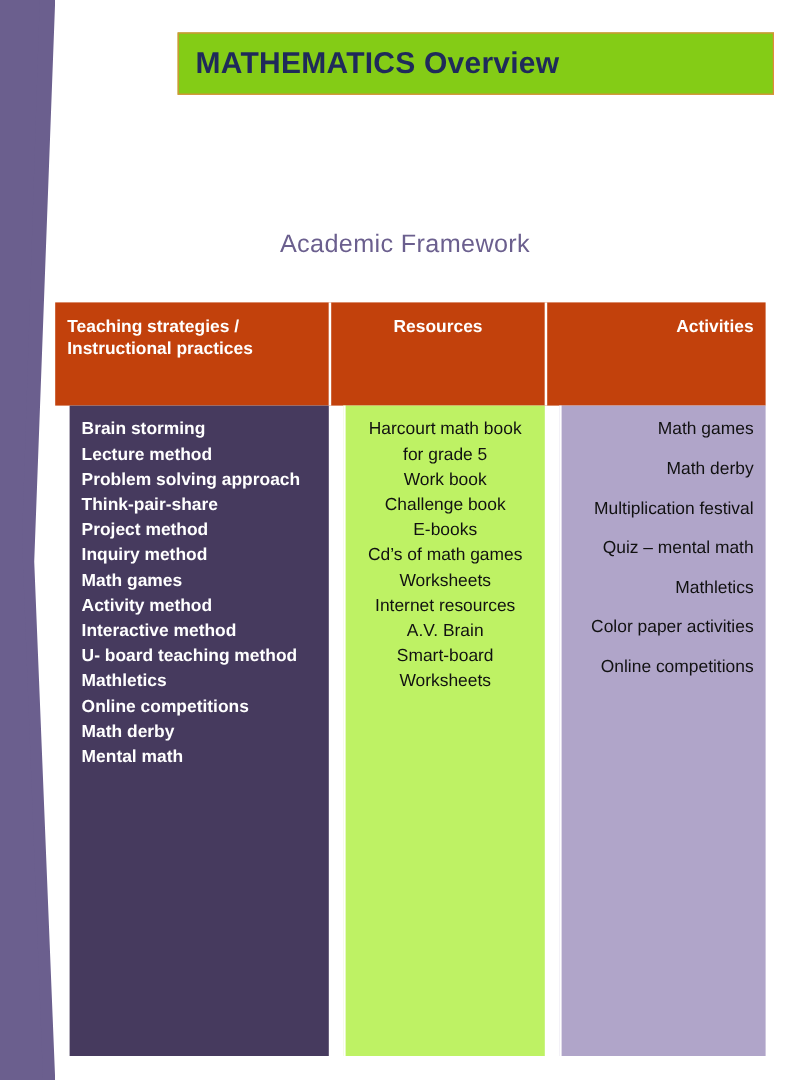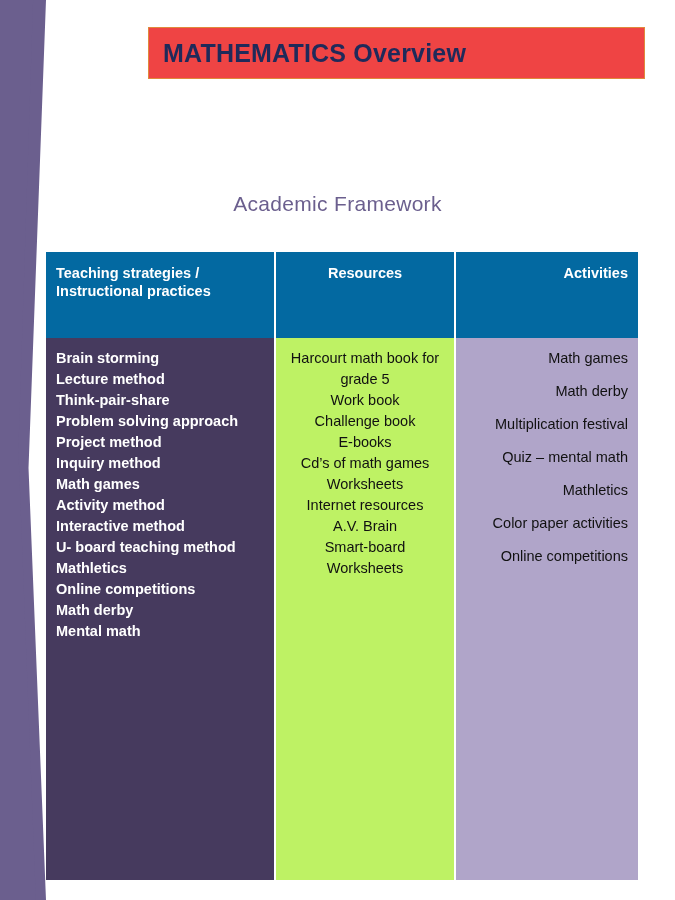--- a/index.html
+++ b/index.html
@@ -37,21 +37,21 @@
 
   
   .title-box {
     position: absolute;
     left: 148px;
     top: 27px;
     width: 497px;
     height: 52px;
     border: 1px solid #e08a3c;
     box-sizing: border-box;
-    background: #ef4444;
+    background: #84cc16;
     display: flex;
     align-items: center;
   }
   .title-text {
     font-size: 25px;
     font-weight: bold;
     color: #1f2a5a;
     padding-left: 14px;
     letter-spacing: 0.2px;
   }
@@ -83,36 +83,37 @@
     box-sizing: border-box;
     display: flex;
     flex-direction: column;
   }
   .col-1 { width: 228px; }
   .col-2 { width: 180px; text-align: center; }
   .col-3 { width: 184px; text-align: right; }
 
   .hdr {
     box-sizing: border-box;
-    background: #0369a1;
+    background: #c2410c;
     color: #ffffff;
     font-size: 14.5px;
     font-weight: bold;
     padding: 12px 10px 0 10px;
     height: 86px;
     line-height: 18px;
   }
   .hdr.sep { border-left: 2px solid #ffffff; }
 
   .cell {
     box-sizing: border-box;
     flex: 1;
     padding: 10px 10px 0 10px;
     font-size: 14.5px;
     line-height: 21px;
+    margin-left: 12px;
   }
   .cell-dark {
     background: #463a5e;
     color: #ffffff;
     font-weight: bold;
   }
   .cell-mid {
     background: #bef264;
     color: #111111;
     border-left: 2px solid #ffffff;
@@ -143,22 +144,22 @@
 <div class="section-heading">Academic Framework</div>
 
 <div class="table-wrap">
 
   <div class="col col-1">
     <div class="hdr">Teaching strategies / Instructional practices</div>
     <div class="cell cell-dark">
       <ul>
         <li>Brain storming</li>
         <li>Lecture method</li>
+        <li>Problem solving approach</li>
         <li>Think-pair-share</li>
-        <li>Problem solving approach</li>
         <li>Project method</li>
         <li>Inquiry method</li>
         <li>Math games</li>
         <li>Activity method</li>
         <li>Interactive method</li>
         <li>U- board teaching method</li>
         <li>Mathletics</li>
         <li>Online competitions</li>
         <li>Math derby</li>
         <li>Mental math</li>

